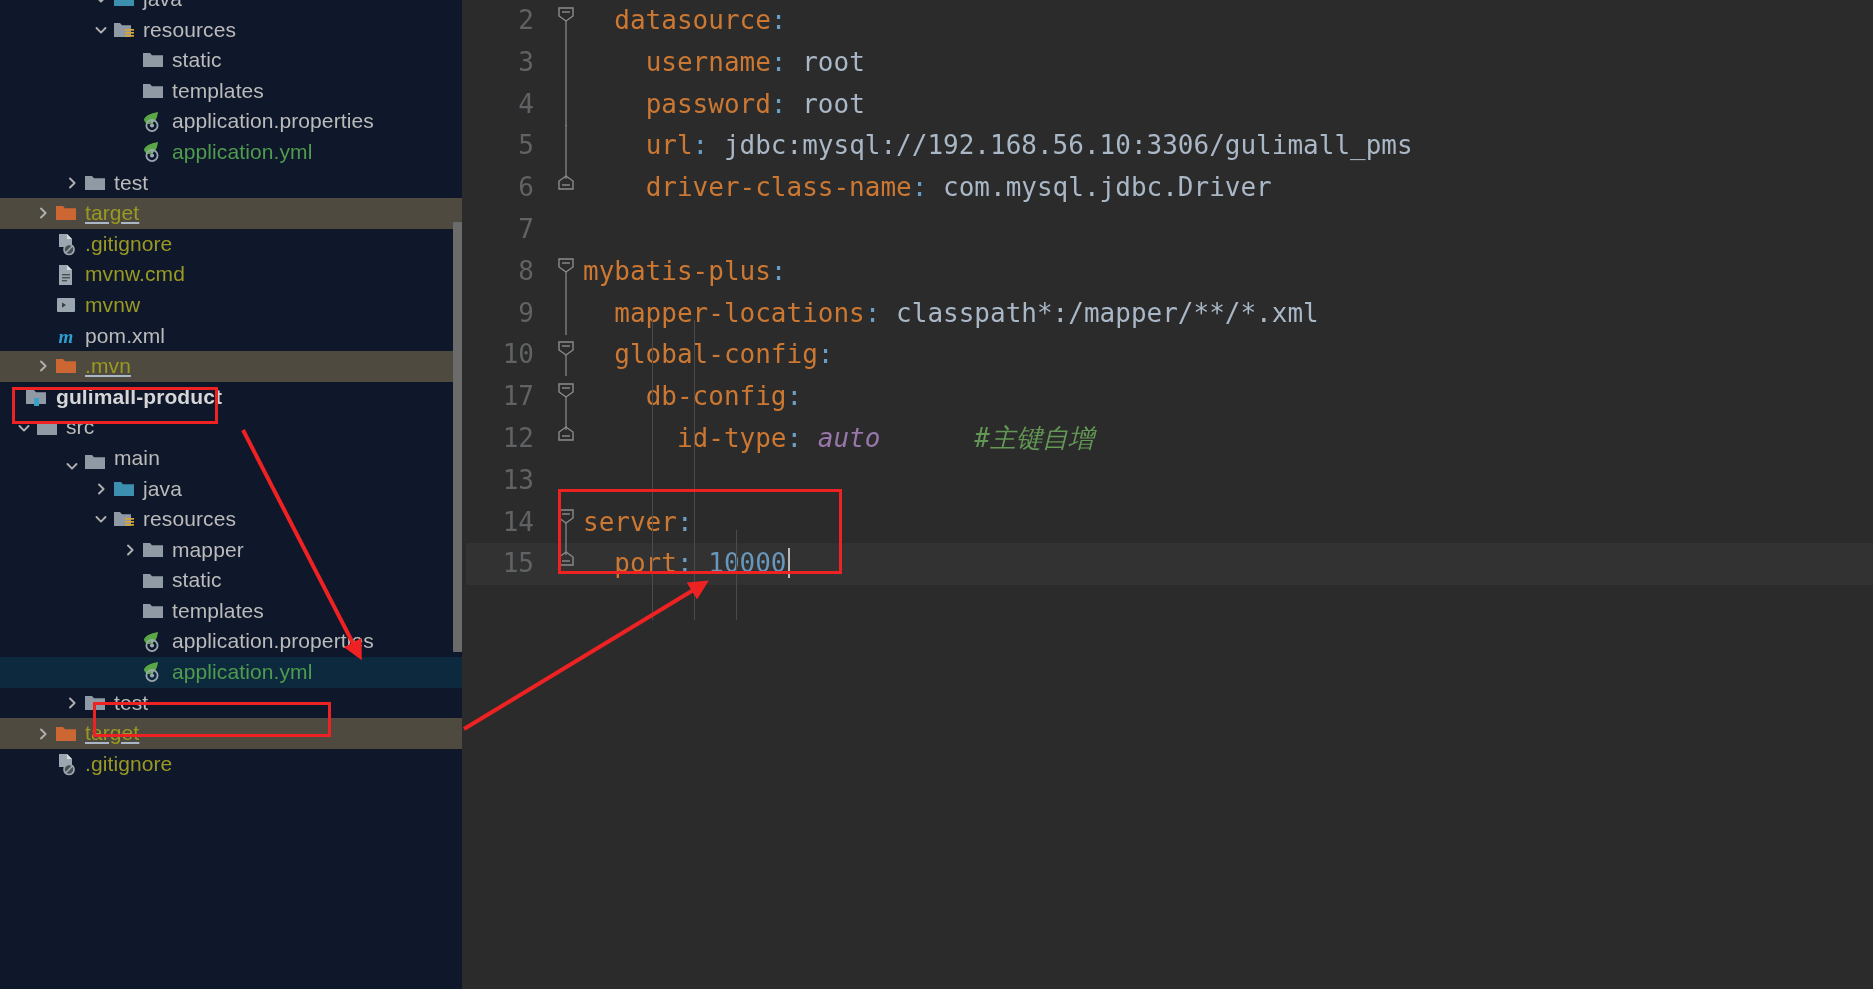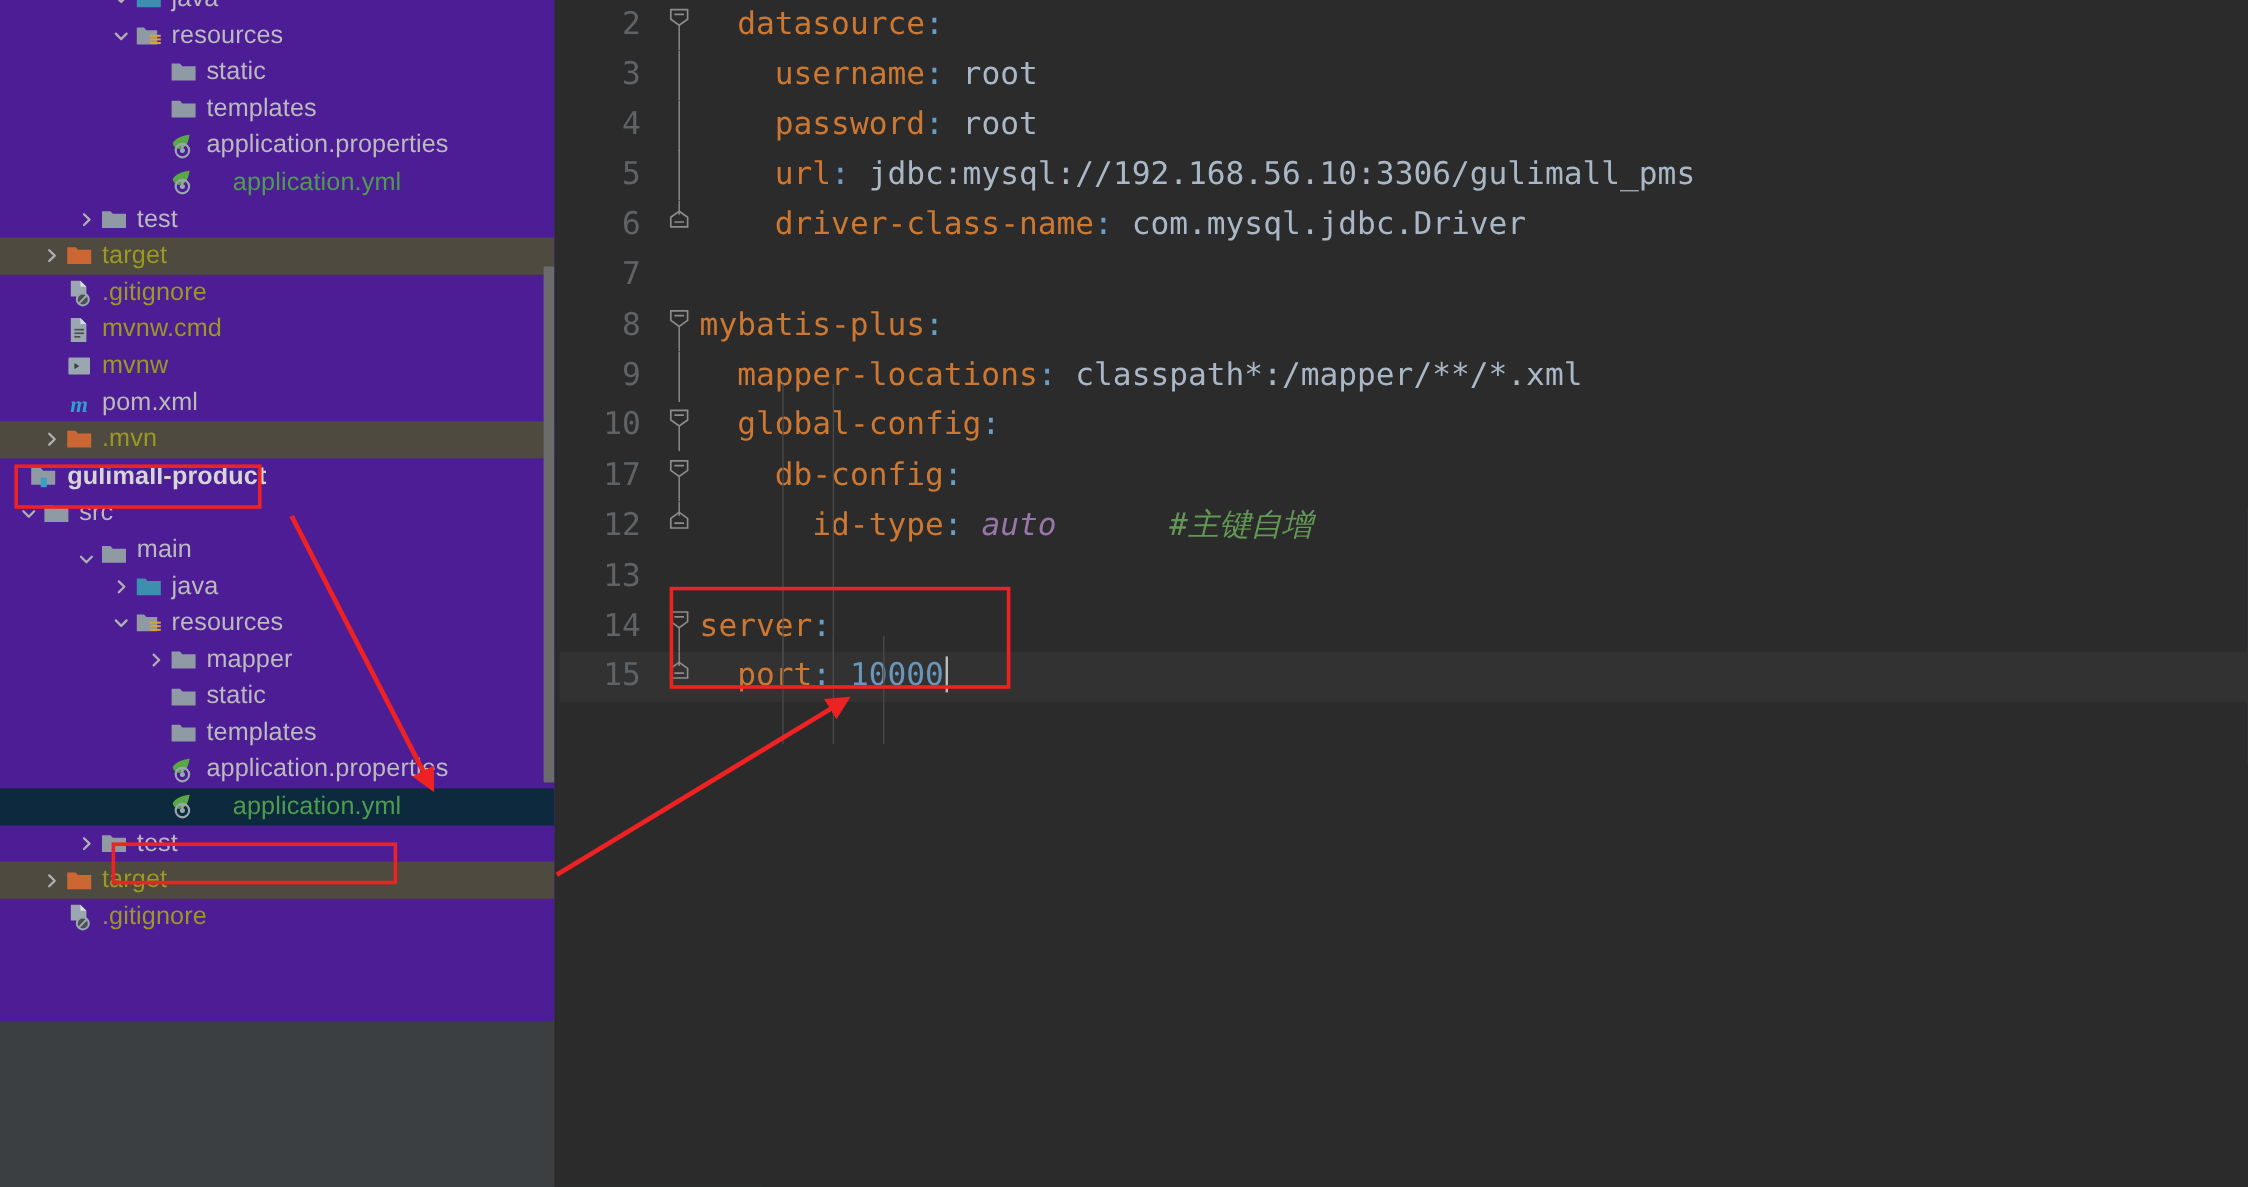--- a/index.html
+++ b/index.html
@@ -19,41 +19,41 @@
     width: 1873px;
     height: 989px;
     display: flex;
     background: #3c3f41;
   }
 
   
   .project-pane {
     position: relative;
     width: 462px;
-    height: 851px;
-    background: #4c1d95;
+    height: 989px;
+    background: #0f172a;
     overflow: hidden;
     flex: 0 0 462px;
   }
   .tree {
     position: relative;
     width: 462px;
   }
   .tree-row {
     position: relative;
     height: 30.6px;
     line-height: 30.6px;
     white-space: nowrap;
     font-size: 21px;
     color: #a9b7c6;
     display: flex;
     align-items: center;
     box-sizing: border-box;
   }
-  .tree-row.sel-excluded { background: #4e4a3f; }
+  .tree-row.sel-excluded { background: #4e4a3f; text-decoration: underline; }
   .tree-row.sel-focus    { background: #0d293e; }
 
   .twisty {
     width: 20px;
     flex: 0 0 20px;
     display: flex;
     align-items: center;
     justify-content: center;
     color: #9a9a9a;
   }
@@ -66,21 +66,21 @@
     flex: 0 0 26px;
     display: flex;
     align-items: center;
     justify-content: center;
     margin-right: 6px;
   }
   .icon svg { display: block; }
 
   .label { font-size: 21px; letter-spacing: .1px; }
   .label.c-default { color: #bbbbbb; }
-  .label.c-green   { color: #4f9c4f; margin-left: 22px; }
+  .label.c-green   { color: #4f9c4f; }
   .label.c-olive   { color: #9a9a22; }
   .label.c-bold    { color: #d6d6d6; font-weight: bold; }
 
   
   .tree-scrollbar {
     position: absolute;
     right: 0px;
     top: 222px;
     width: 9px;
     height: 430px;

